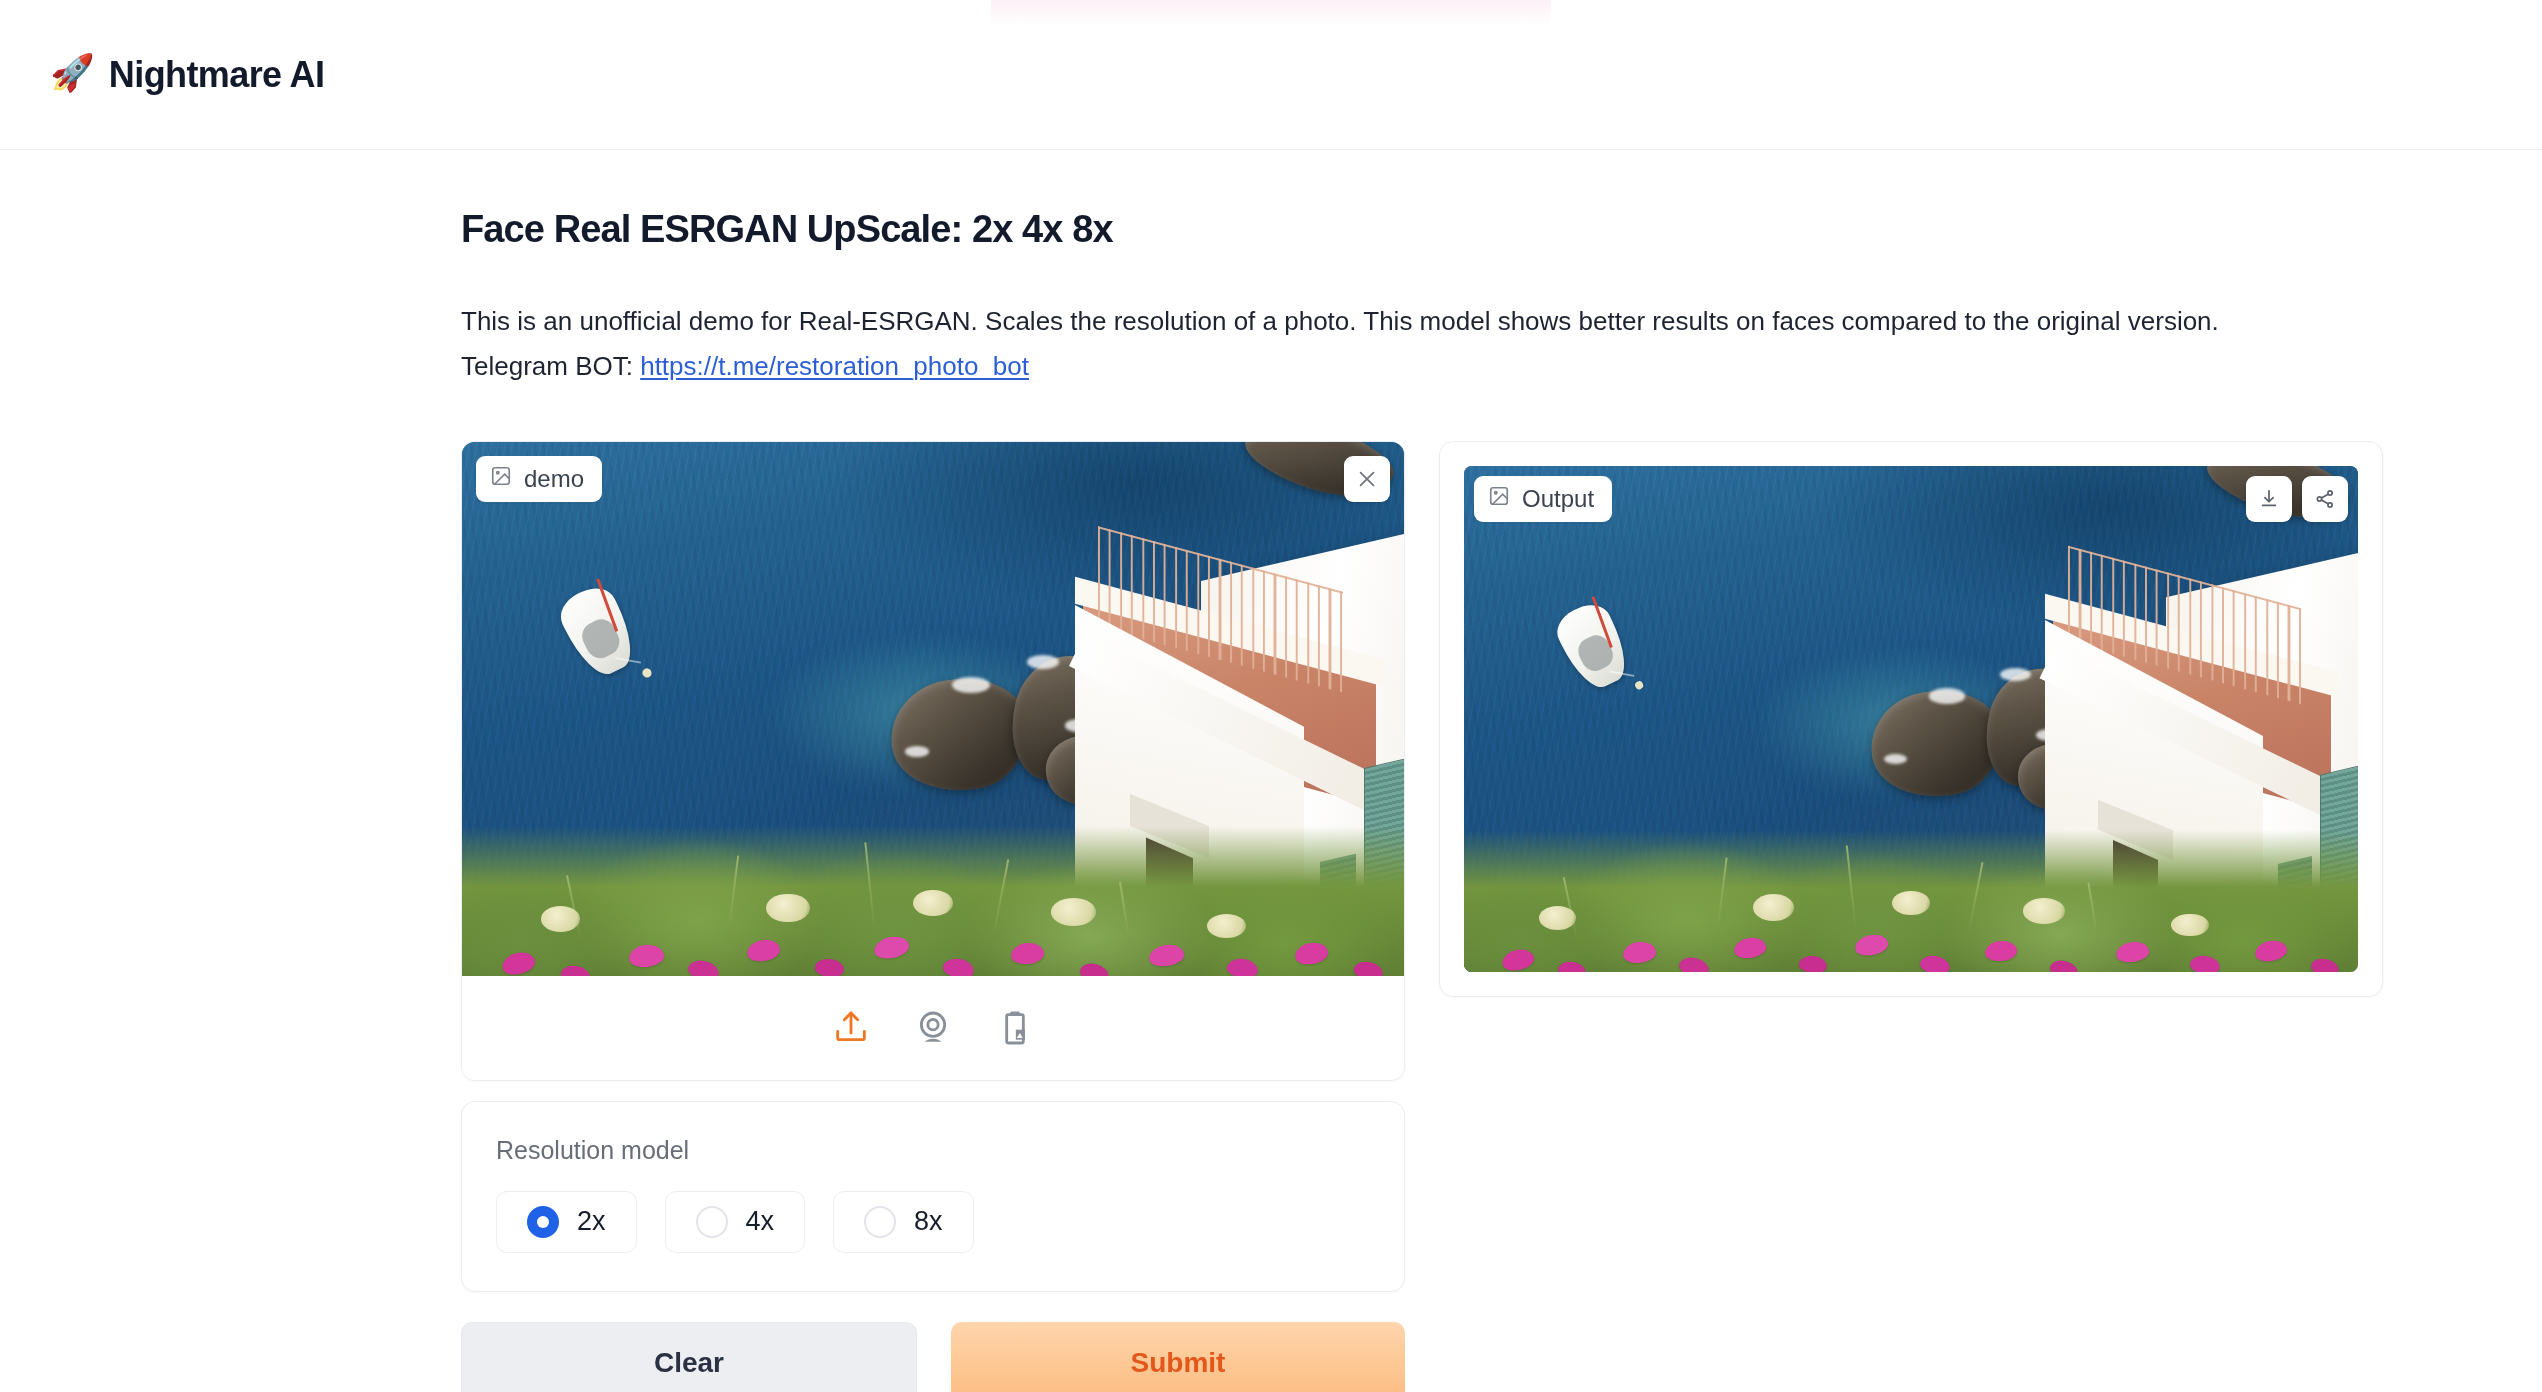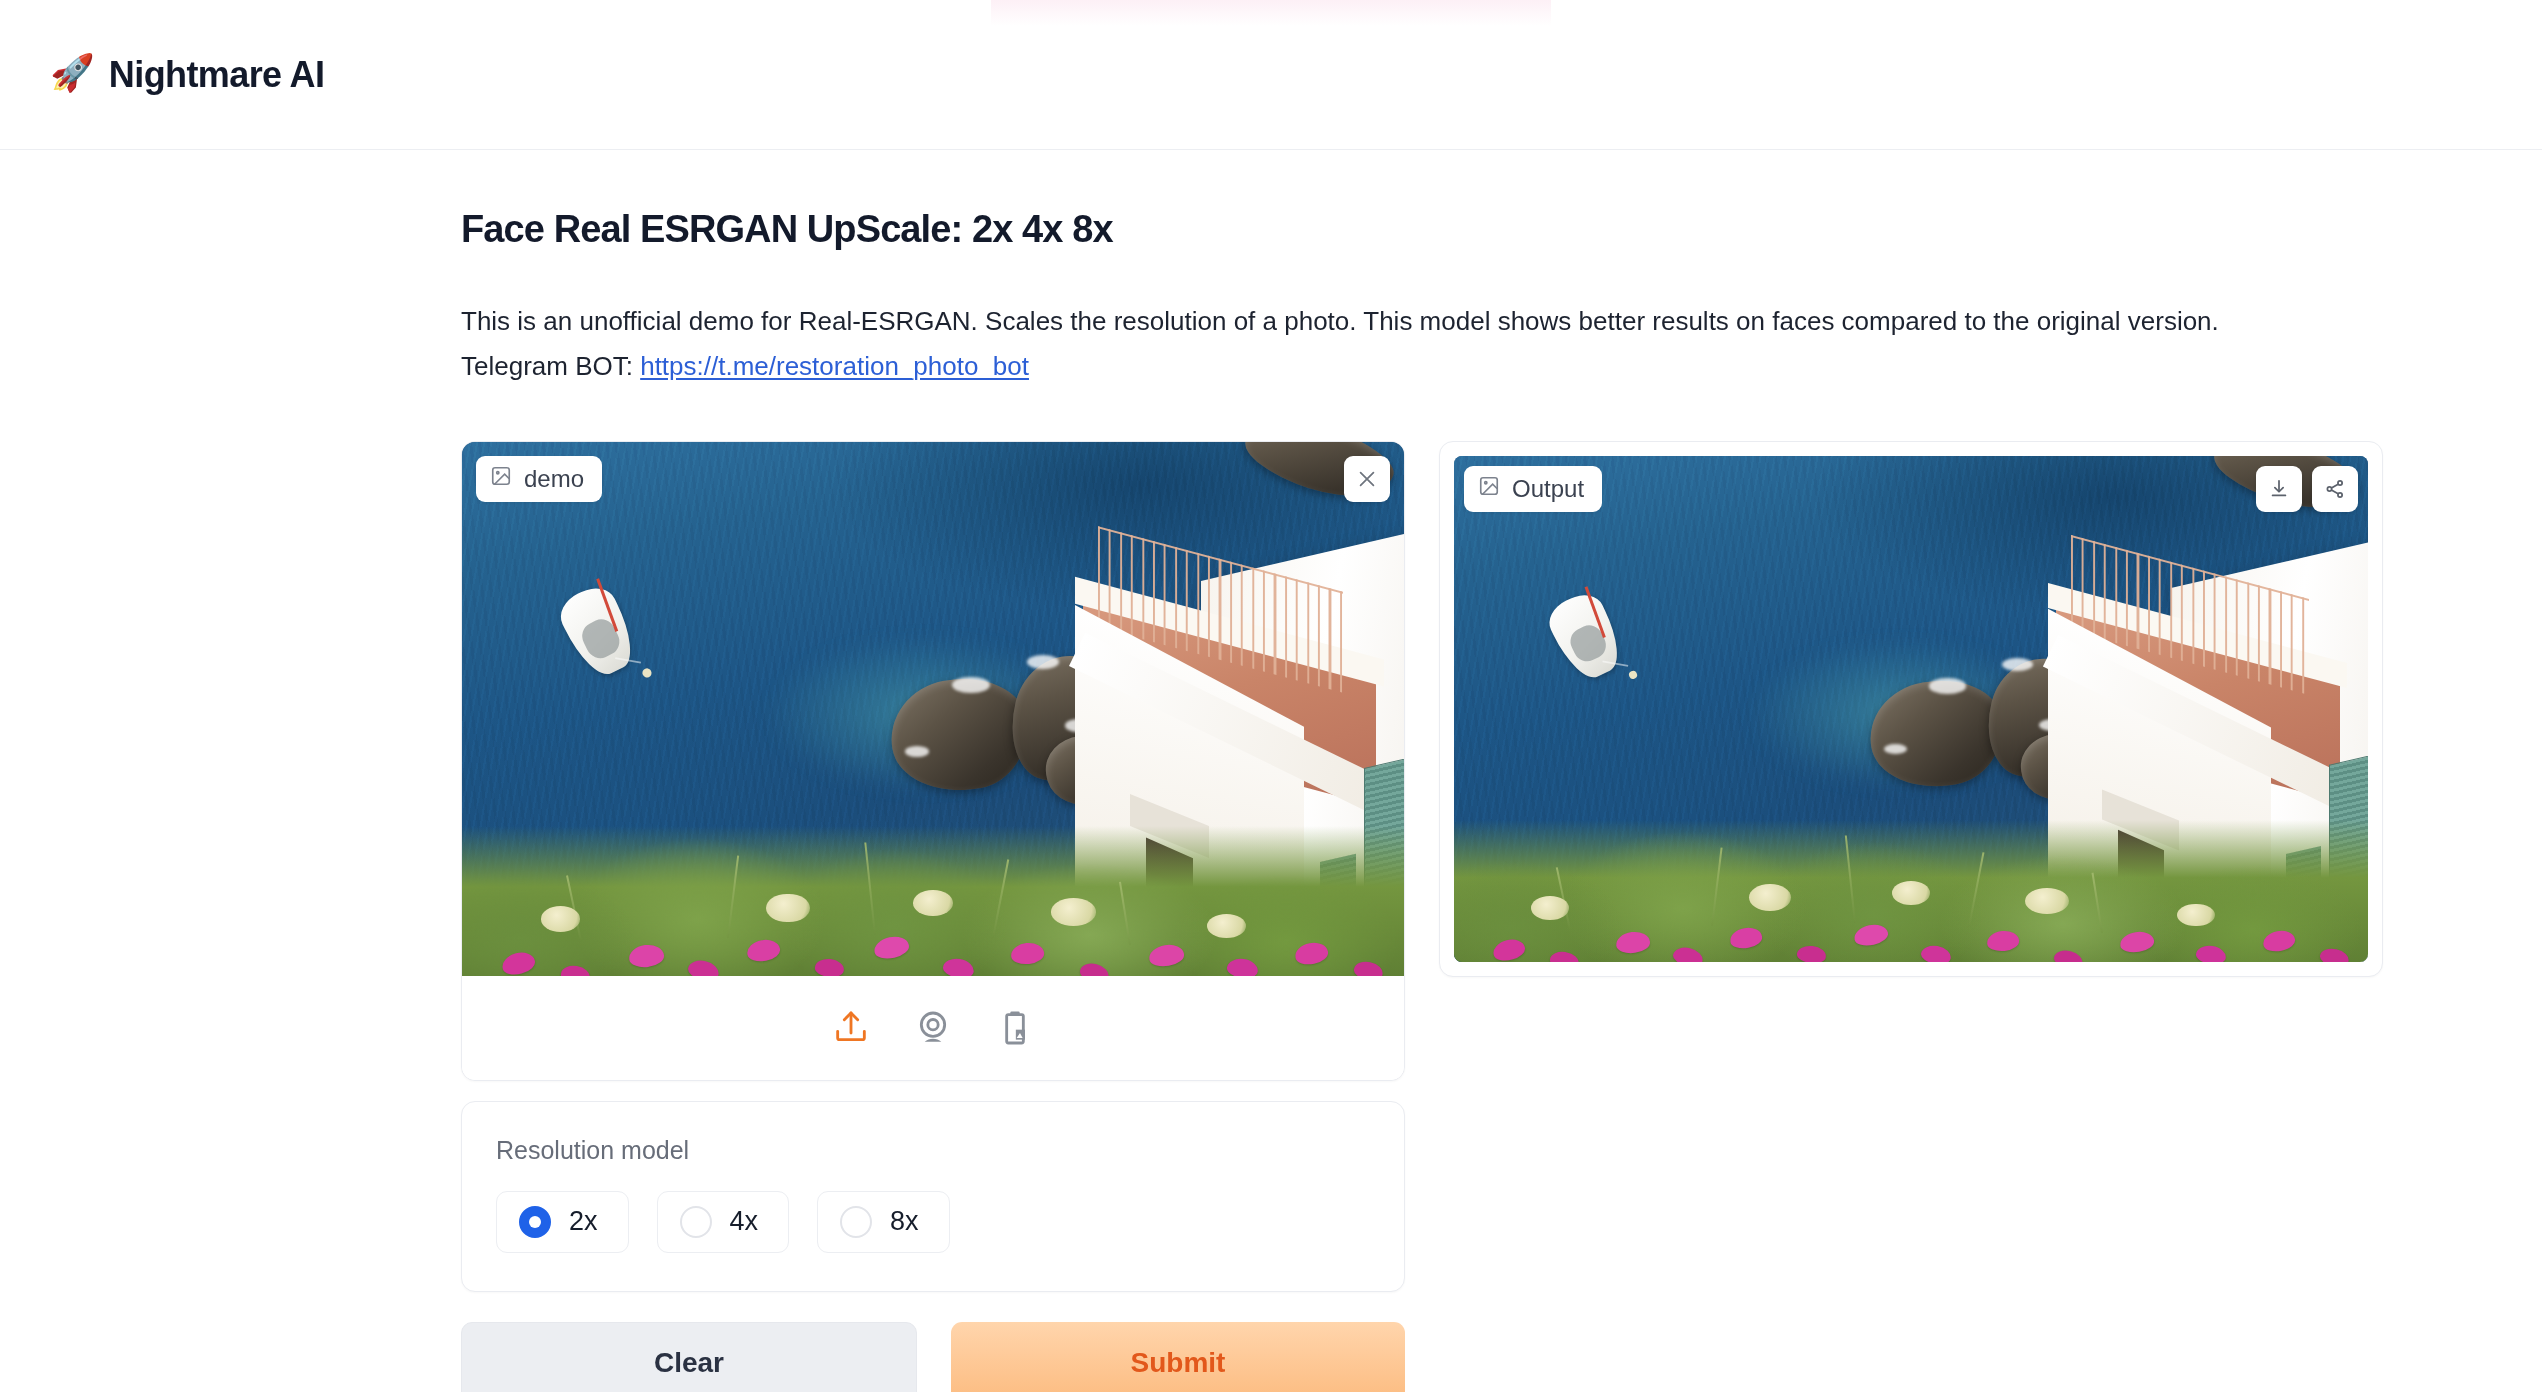--- a/index.html
+++ b/index.html
@@ -205,21 +205,21 @@
     align-items: center;
     justify-content: center;
     gap: 42px;
     border-bottom-left-radius: 13px;
     border-bottom-right-radius: 13px;
   }
   .tb-icon { cursor: pointer; display: flex; }
 
   
   .output-card {
-    padding: 14px;
+    padding: 24px;
   }
   .output-stage {
     position: relative;
     height: 506px;
     border-radius: 8px;
     overflow: hidden;
     background: #2f5f86;
   }
   .output-stage .badge { top: 10px; left: 10px; }
   .output-stage .corner-tools { top: 10px; right: 10px; }
@@ -476,21 +476,21 @@
     display: flex;
     gap: 28px;
   }
   .radio-chip {
     display: flex;
     align-items: center;
     gap: 18px;
     border: 1px solid #eceef2;
     border-radius: 11px;
     background: #ffffff;
-    padding: 14px 30px 14px 22px;
+    padding: 14px 30px 14px 30px;
     cursor: pointer;
     min-width: 126px;
   }
   .radio-dot {
     width: 32px; height: 32px;
     border-radius: 50%;
     border: 2px solid #e2e4e9;
     background: #ffffff;
     flex: 0 0 auto;
     position: relative;

